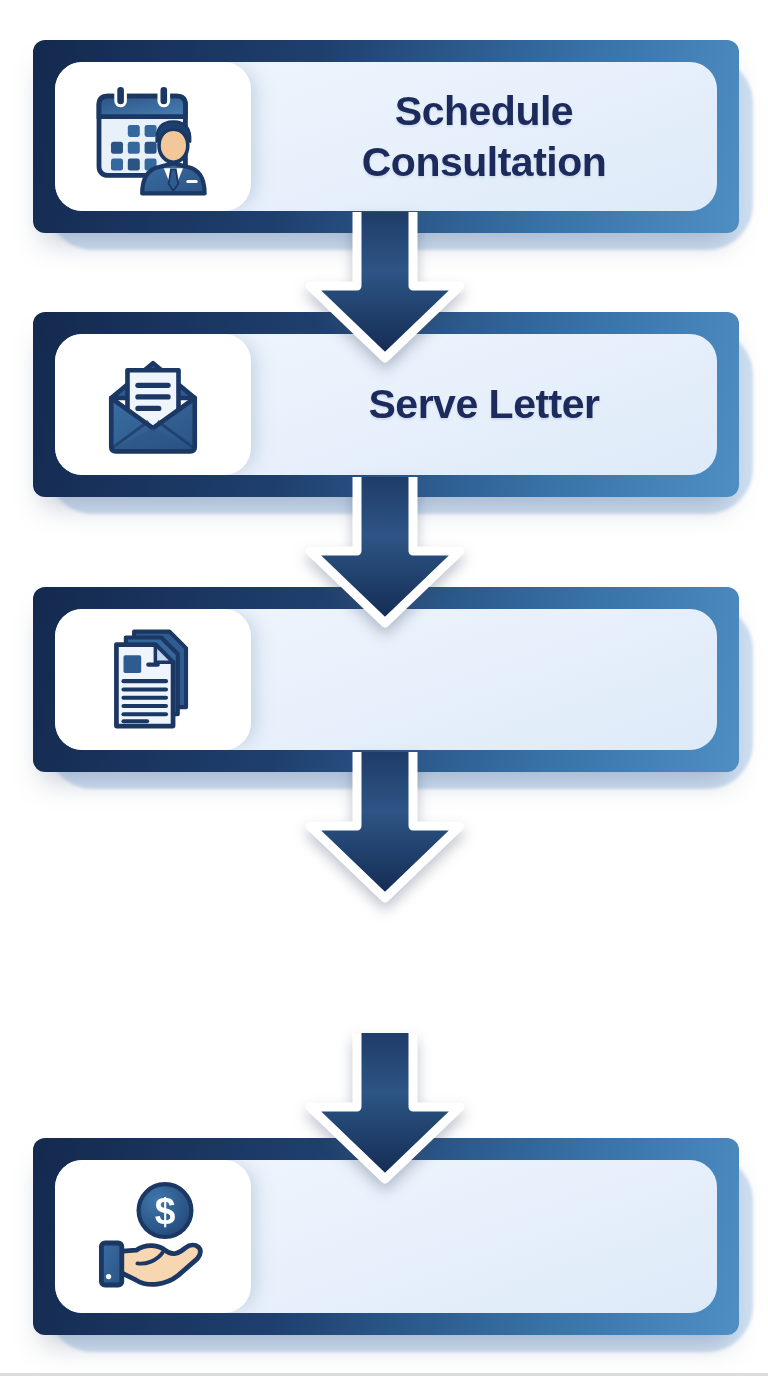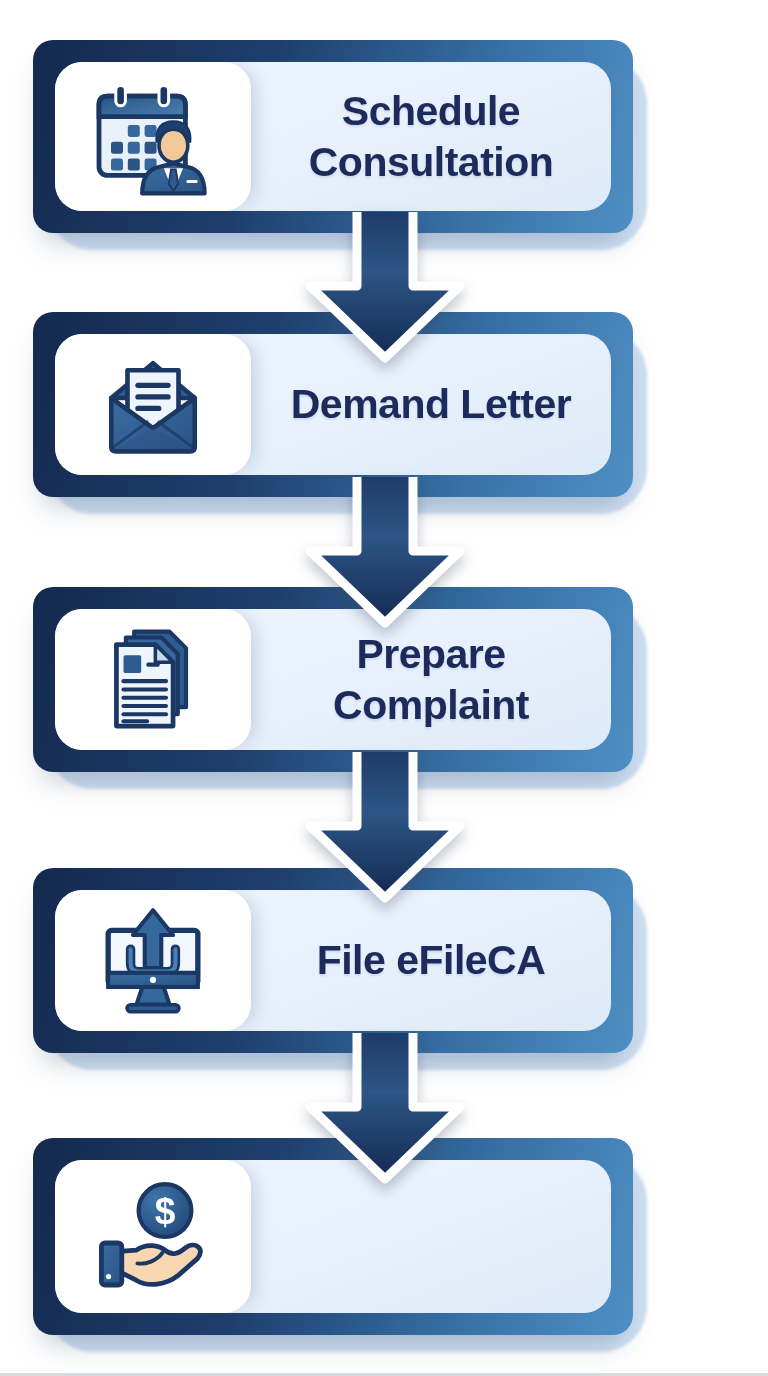--- a/index.html
+++ b/index.html
@@ -5,22 +5,22 @@
   html,body{margin:0;padding:0;}
   body{
     width:768px;height:1376px;position:relative;overflow:hidden;
     background:#ffffff;
     font-family:"Liberation Sans",sans-serif;
   }
   .stage{position:absolute;inset:0;}
 
   
   .card{
-    position:absolute;left:33px;width:600px;
-    border-radius:20px;
+    position:absolute;left:33px;width:706px;
+    border-radius:12px;
     background:linear-gradient(105deg,#14294e 0%,#1e3f6e 38%,#3872a7 74%,#4f8fc4 100%);
     box-shadow:0 18px 28px -10px rgba(90,105,135,.38);
   }
   .card::after{ 
     content:"";position:absolute;inset:0;z-index:-1;
     transform:translate(14px,17px);
     border-radius:46px;background:#cfe0f3;filter:blur(1.5px);
   }
   .card-inner{
     position:absolute;inset:22px;border-radius:27px;
@@ -130,21 +130,21 @@
             <line x1="37" y1="33" x2="63" y2="33"></line>
             <line x1="37" y1="43" x2="63" y2="43"></line>
             <line x1="37" y1="53" x2="55" y2="53"></line>
           </g>
           <path d="M14,44 L50,70 L86,44 L86,86 Q86,90 82,90 H18 Q14,90 14,86 Z" fill="url(#gEnv)" stroke="#1b3763" stroke-width="4" stroke-linejoin="round"></path>
           <path d="M16,88 L50,70 L84,88 Z" fill="#2b5384" opacity="0.55"></path>
           <path d="M15,87 L46,64 M85,87 L54,64" stroke="#1b3763" stroke-width="2.5" fill="none" opacity="0.7"></path>
         </svg>
       </div>
       <div class="label-zone">
-        <span class="card-label">Demand Letter</span>
+        <span class="card-label">Serve Letter</span>
       </div>
     </div>
   </div>
 
   <svg class="flow-arrow" style="top:477px" viewBox="0 0 190 152">
     <path d="M67,-12 V74 H20 L95,146 L170,74 H123 V-12 Z" fill="url(#gArrow)" stroke="#ffffff" stroke-width="9" stroke-linejoin="round"></path>
   </svg>
 
   <div class="card" style="top:587px;height:185px;">
     <div class="card-inner">
@@ -159,49 +159,27 @@
             <line x1="46" y1="37" x2="54" y2="37"></line>
             <line x1="25" y1="51" x2="61" y2="51"></line>
             <line x1="25" y1="58" x2="61" y2="58"></line>
             <line x1="25" y1="65" x2="61" y2="65"></line>
             <line x1="25" y1="72" x2="61" y2="72"></line>
             <line x1="25" y1="79" x2="61" y2="79"></line>
             <line x1="25" y1="85" x2="45" y2="85"></line>
           </g>
         </svg>
       </div>
-      <div class="label-zone">
-        <span class="card-label">Prepare Complaint</span>
-      </div>
     </div>
   </div>
 
   <svg class="flow-arrow" style="top:752px" viewBox="0 0 190 152">
     <path d="M67,-12 V74 H20 L95,146 L170,74 H123 V-12 Z" fill="url(#gArrow)" stroke="#ffffff" stroke-width="9" stroke-linejoin="round"></path>
   </svg>
 
-  <div class="card" style="top:868px;height:185px;">
-    <div class="card-inner">
-      <div class="icon-box">
-        <svg width="124" height="118" viewBox="0 0 100 100">
-          <rect x="12" y="24" width="76" height="46" rx="3" fill="#f2f7fd" stroke="#1b3763" stroke-width="4.5"></rect>
-          <path d="M43,56 V28 H33 L50,7 L67,28 H57 V56 Z" fill="#35689d" stroke="#1b3763" stroke-width="3.5" stroke-linejoin="round"></path>
-          <path d="M31,40 V52 Q31,59 38,59 H62 Q69,59 69,52 V40" fill="none" stroke="#1b3763" stroke-width="8" stroke-linecap="round"></path>
-          <path d="M31,40 V52 Q31,59 38,59 H62 Q69,59 69,52 V40" fill="none" stroke="#4a7fb3" stroke-width="3.5" stroke-linecap="round"></path>
-          <rect x="12" y="60" width="76" height="12" fill="url(#gEnv)" stroke="#1b3763" stroke-width="3.5"></rect>
-          <circle cx="50" cy="66" r="2.6" fill="#ffffff"></circle>
-          <path d="M41,72 L59,72 L64,87 L36,87 Z" fill="#35689d" stroke="#1b3763" stroke-width="3.5" stroke-linejoin="round"></path>
-          <rect x="28" y="87" width="44" height="6" rx="3" fill="#2e5c90" stroke="#1b3763" stroke-width="3"></rect>
-        </svg>
-      </div>
-      <div class="label-zone">
-        <span class="card-label">File eFileCA</span>
-      </div>
-    </div>
-  </div>
 
   <svg class="flow-arrow" style="top:1033px" viewBox="0 0 190 152">
     <path d="M67,-12 V74 H20 L95,146 L170,74 H123 V-12 Z" fill="url(#gArrow)" stroke="#ffffff" stroke-width="9" stroke-linejoin="round"></path>
   </svg>
 
   <div class="card" style="top:1138px;height:197px;">
     <div class="card-inner">
       <div class="icon-box">
         <svg width="126" height="120" viewBox="0 0 100 100">
           <circle cx="60" cy="28" r="22" fill="url(#gCoin)" stroke="#1b3763" stroke-width="3.5"></circle>

